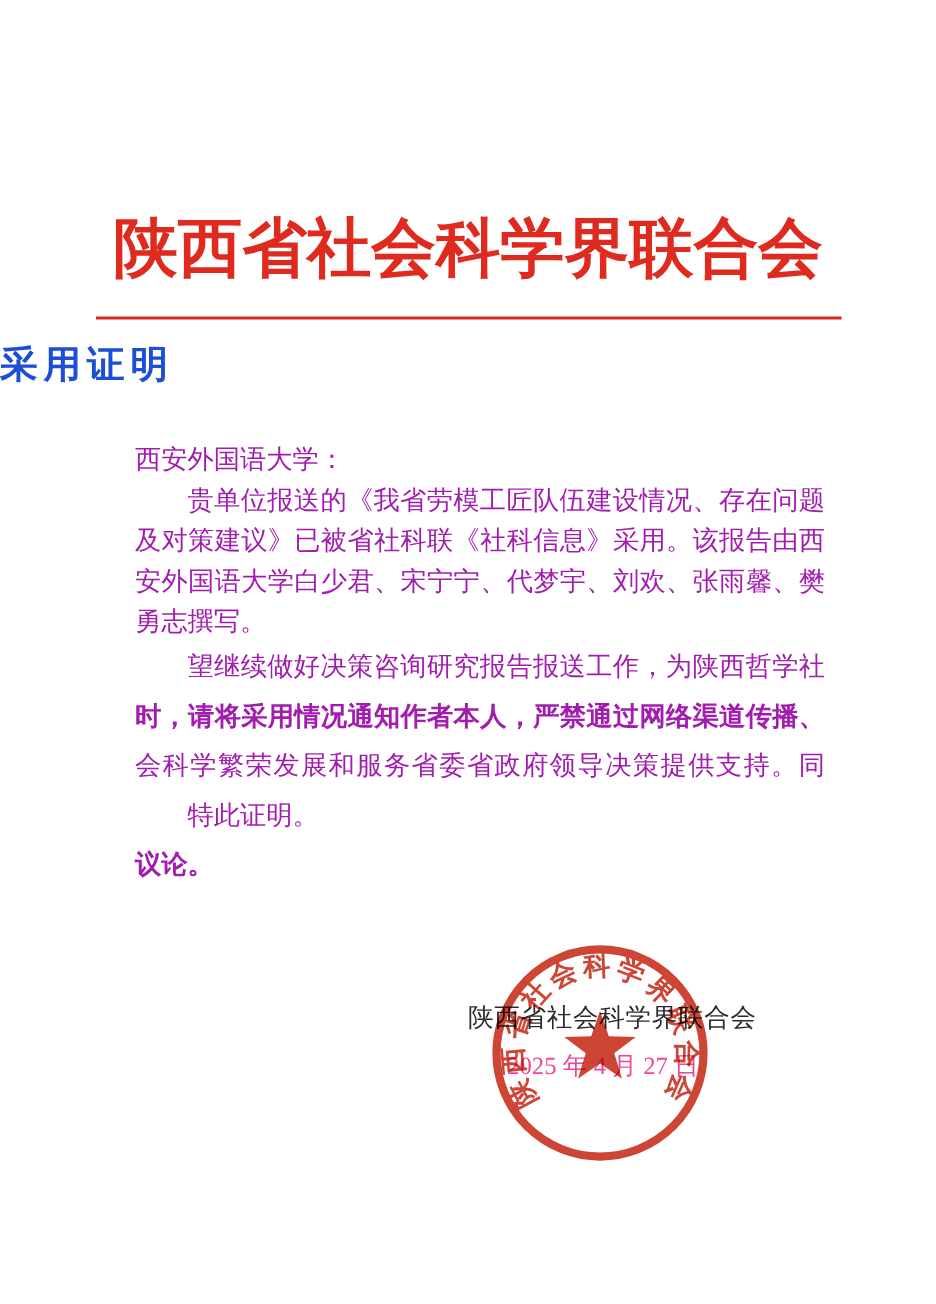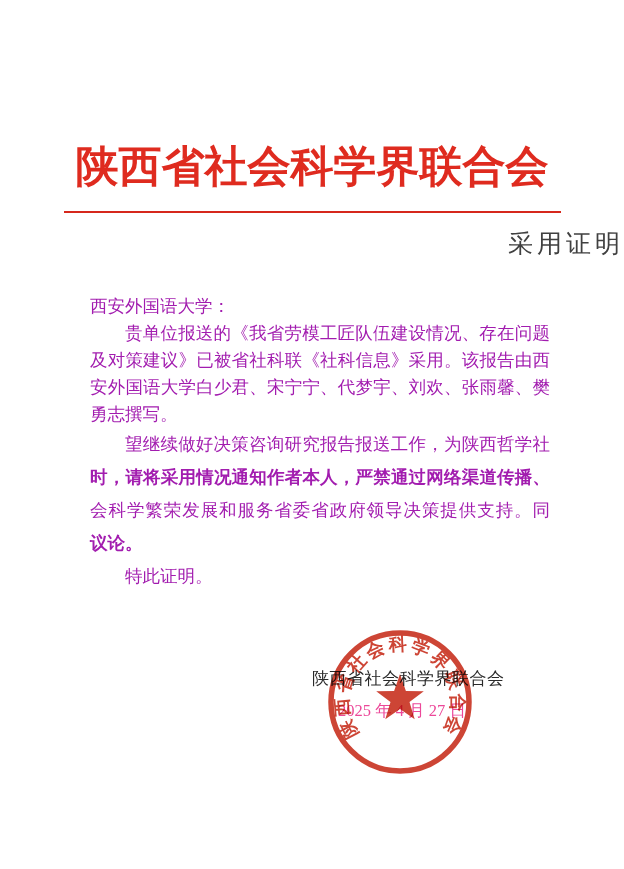--- a/index.html
+++ b/index.html
@@ -14,21 +14,21 @@
     text-align:center;color:#df2b1f;font-weight:700;
     font-size:43px;line-height:58px;letter-spacing:0px;
     white-space:nowrap;
   }
   .head-rule{
     position:absolute;top:175px;left:64px;width:497px;height:2px;
     background:#d6281c;
   }
   .doc-title{
     position:absolute;top:192px;left:0;width:624px;
-    text-align:right;color:#404040;font-weight:400;
+    text-align:left;color:#1d4ed8;font-weight:700;
     font-size:25px;line-height:32px;letter-spacing:4px;
   }
 
   .body-text{
     position:absolute;top:257px;left:90px;width:460px;
     color:#a21caf;font-size:17.5px;
   }
   .body-text .line{white-space:normal;}
   .body-text .g1{line-height:27px;}
   .body-text .g2{line-height:33px;}
@@ -65,22 +65,22 @@
 
   <div class="body-text">
       <div class="line g1">西安外国语大学：</div>
       <div class="line g1 fill indent">贵单位报送的《我省劳模工匠队伍建设情况、存在问题</div>
       <div class="line g1 fill">及对策建议》已被省社科联《社科信息》采用。该报告由西</div>
       <div class="line g1 fill">安外国语大学白少君、宋宁宁、代梦宇、刘欢、张雨馨、樊</div>
       <div class="line g1">勇志撰写。</div>
       <div class="line g2 fill indent">望继续做好决策咨询研究报告报送工作，为陕西哲学社</div>
       <div class="line g2 fill bold">时，请将采用情况通知作者本人，严禁通过网络渠道传播、</div>
       <div class="line g2 fill">会科学繁荣发展和服务省委省政府领导决策提供支持。同</div>
+      <div class="line g2 indent">特此证明。</div>
       <div class="line g2 bold">议论。</div>
-      <div class="line g2 indent">特此证明。</div>
     </div>
 
   <div class="signature">陕西省社会科学界联合会</div>
 
   <div class="sign-date">2025 年 4 月 27 日</div>
 
   <svg class="seal" viewBox="0 0 150 150" xmlns="http://www.w3.org/2000/svg" xmlns:xlink="http://www.w3.org/1999/xlink">
     <defs>
       <path id="sealArc" d="M 34 107 A 52 52 0 1 1 116 107" fill="none"></path>
     </defs>

